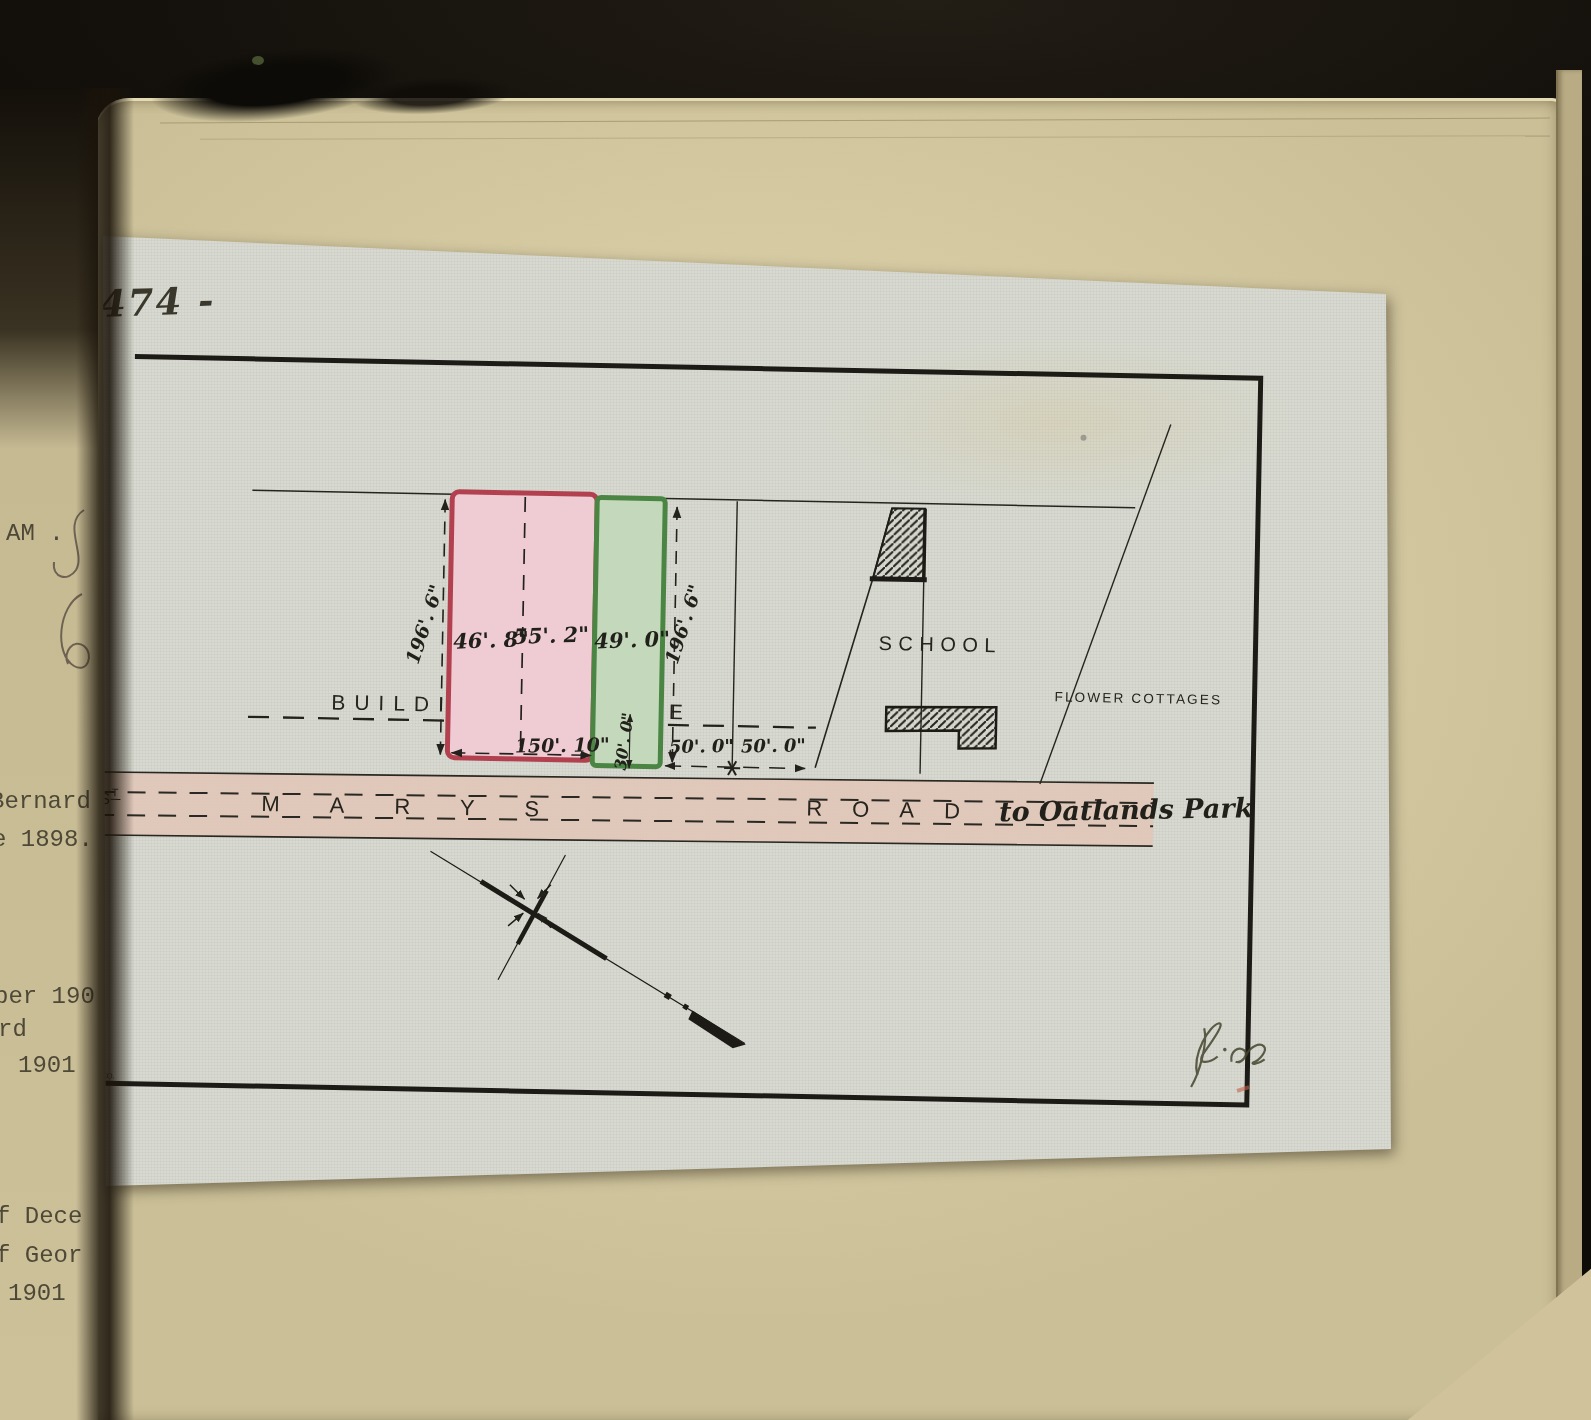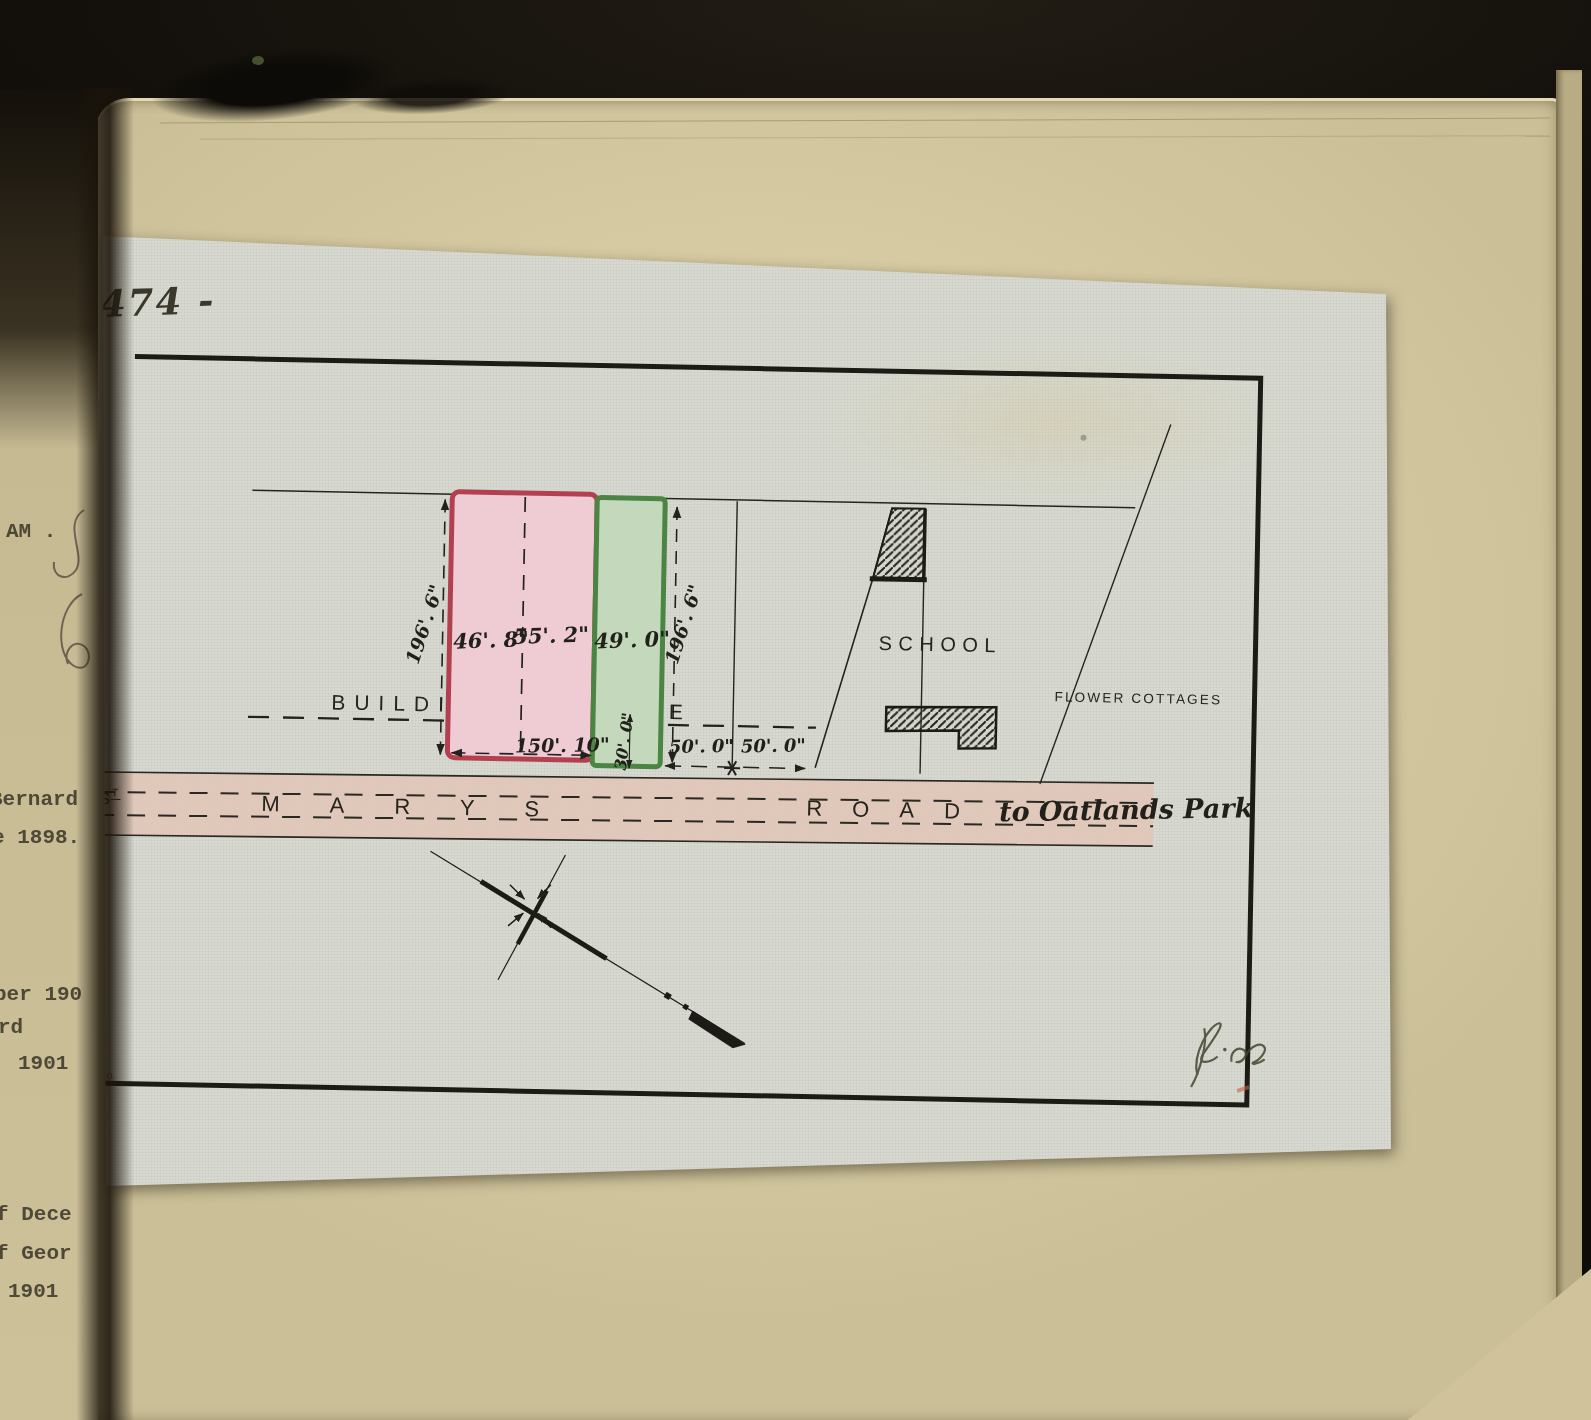--- a/index.html
+++ b/index.html
@@ -22,22 +22,22 @@
     box-shadow:inset 2px 2px 0 #93865f;}
   .torn-blob{position:absolute;border-radius:50%;}
   .tb1{left:150px;top:50px;width:250px;height:70px;transform:rotate(-6deg);
     background:radial-gradient(closest-side,#0d0b07 55%, rgba(13,11,7,0));}
   .tb2{left:352px;top:78px;width:160px;height:36px;transform:rotate(-3deg);
     background:radial-gradient(closest-side,rgba(15,12,8,.85) 50%, rgba(15,12,8,0));}
   .tb3{left:252px;top:56px;width:12px;height:9px;background:#45502f;border-radius:50%;}
   
   .left-page{position:absolute;left:0;top:90px;width:98px;height:1330px;
     background:linear-gradient(#14100a 0%, #3a3222 18%, #c6ba93 27%, #cdc19a 100%);}
-  .frag{position:absolute;font-family:"Liberation Mono", monospace;font-size:21px;
-    color:#4e4837;white-space:pre;letter-spacing:0px;font-weight:bold;}
+  .frag{position:absolute;font-family:"Liberation Mono", monospace;font-size:24px;
+    color:#4e4837;white-space:pre;letter-spacing:0px;}
   .flourish{position:absolute;left:40px;top:412px;}
   
   .gutter{position:absolute;left:76px;top:88px;width:58px;height:1332px;z-index:40;
     background:linear-gradient(90deg, rgba(22,16,8,0) 0%, rgba(26,19,10,.78) 40%, rgba(26,19,10,.88) 58%, rgba(22,16,8,0) 100%);}
   
   .sheet-wrap{position:absolute;left:100px;top:228px;width:1295px;height:967px;z-index:20;
     filter:drop-shadow(3px 5px 7px rgba(35,28,14,.5));}
   .sheet{position:absolute;left:0;top:0;width:100%;height:100%;
     clip-path:polygon(3px 8px, 1286px 66px, 1291px 921px, 6px 958px);
     background-color:#d8dad1;

